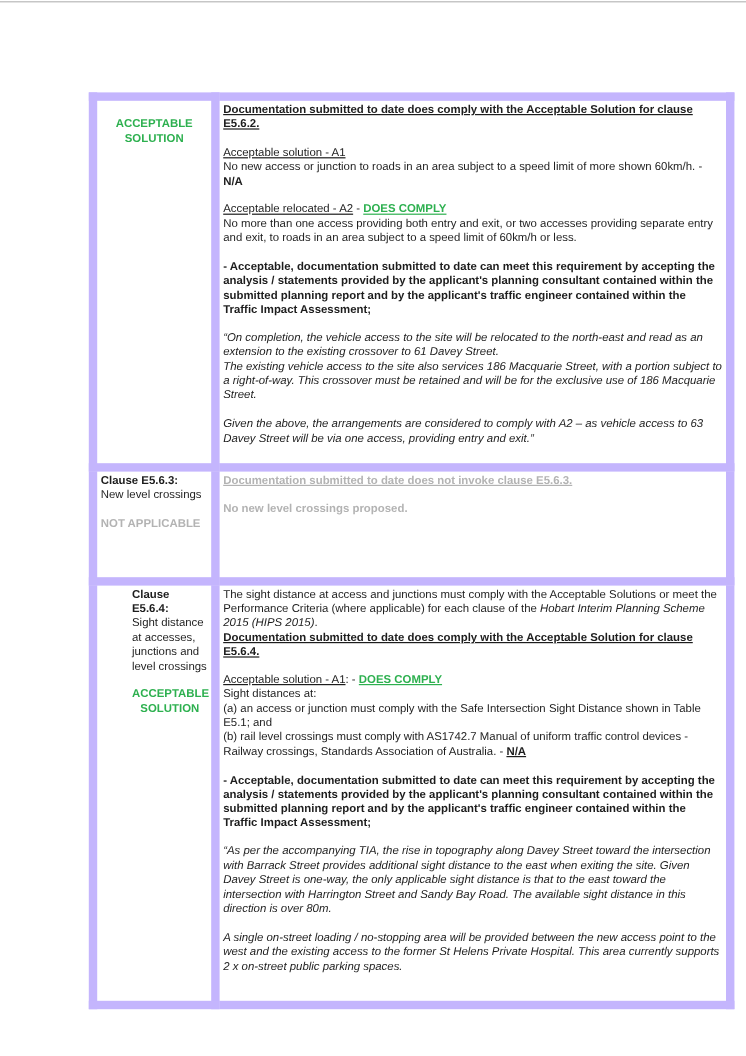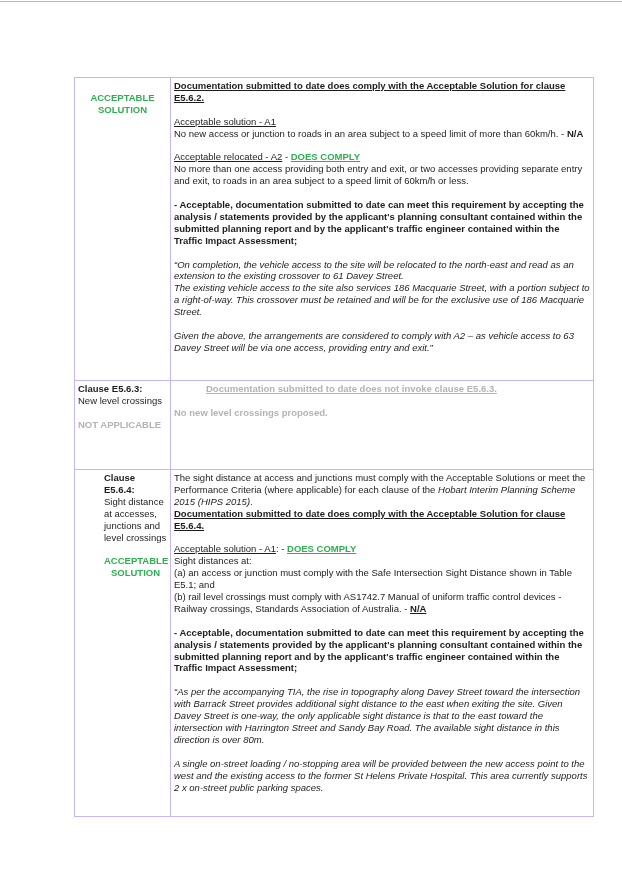--- a/index.html
+++ b/index.html
@@ -14,21 +14,21 @@
     position:absolute; left:0; top:1px; width:622px; height:1px;
     background:#b8b8b8;
   }
   table.doc {
     position:absolute; left:74px; top:77px;
     width:505px;
     border-collapse:collapse;
     table-layout:fixed;
   }
   table.doc td {
-    border:1px solid #c4b5fd;
+    border:7px solid #c4b5fd;
     vertical-align:top;
     font-size:9.5px;
     line-height:11.9px;
     color:#1d1d1d;
     padding:2px 3px 2px 3px;
     overflow:hidden;
   }
   td.c1 { width:89px; padding-left:2px; padding-right:2px; }
   td.c2 { width:416px; }
   .para { min-height:11.9px; }
@@ -47,42 +47,42 @@
         <tr>
           <td class="c1" style="height: 298px;">
             <div class="para blank"></div>
             <div class="para" style="text-align: center;"><span class="b" style="color: rgb(45, 176, 79);">ACCEPTABLE</span></div>
             <div class="para" style="text-align: center;"><span class="b" style="color: rgb(45, 176, 79);">SOLUTION</span></div>
           </td>
           <td class="c2" style="height: 298px;">
             <div class="para"><span class="b u">Documentation submitted to date does comply with the Acceptable Solution for clause E5.6.2.</span></div>
             <div class="para blank"></div>
             <div class="para"><span class="u">Acceptable solution - A1</span></div>
-            <div class="para"><span>No new access or junction to roads in an area subject to a speed limit of more than 60km/h. - </span><span class="b">N/A</span></div>
+            <div class="para"><span>No new access or junction to roads in an area subject to a speed limit of more shown 60km/h. - </span><span class="b">N/A</span></div>
             <div class="para blank"></div>
             <div class="para"><span class="u">Acceptable relocated - A2</span><span> - </span><span class="b u" style="color: rgb(45, 176, 79);">DOES COMPLY</span></div>
             <div class="para"><span>No more than one access providing both entry and exit, or two accesses providing separate entry and exit, to roads in an area subject to a speed limit of 60km/h or less.</span></div>
             <div class="para blank"></div>
             <div class="para"><span class="b">- Acceptable, documentation submitted to date can meet this requirement by accepting the analysis / statements provided by the applicant's planning consultant contained within the submitted planning report and by the applicant's traffic engineer contained within the Traffic Impact Assessment;</span></div>
             <div class="para blank"></div>
             <div class="para"><span class="i">“On completion, the vehicle access to the site will be relocated to the north-east and read as an extension to the existing crossover to 61 Davey Street.</span></div>
             <div class="para"><span class="i">The existing vehicle access to the site also services 186 Macquarie Street, with a portion subject to a right-of-way. This crossover must be retained and will be for the exclusive use of 186 Macquarie Street.</span></div>
             <div class="para blank"></div>
             <div class="para"><span class="i">Given the above, the arrangements are considered to comply with A2 – as vehicle access to 63 Davey Street will be via one access, providing entry and exit.”</span></div>
           </td>
         </tr>
         <tr>
           <td class="c1" style="height: 84px;">
             <div class="para"><span class="b">Clause E5.6.3:</span></div>
             <div class="para"><span>New level crossings</span></div>
             <div class="para blank"></div>
             <div class="para" style="text-align: left;"><span class="b" style="color: rgb(179, 179, 179);">NOT APPLICABLE</span></div>
           </td>
           <td class="c2" style="height: 84px;">
-            <div class="para"><span class="b u" style="color: rgb(179, 179, 179); margin-left: 32px;">Documentation submitted to date does not invoke clause E5.6.3.</span></div>
+            <div class="para"><span class="b u" style="color: rgb(179, 179, 179);">Documentation submitted to date does not invoke clause E5.6.3.</span></div>
             <div class="para blank"></div>
             <div class="para"><span class="b" style="color: rgb(179, 179, 179); text-align: right;">No new level crossings proposed.</span></div>
           </td>
         </tr>
         <tr>
           <td class="c1" style="height: 342px; padding-left: 29px;">
             <div class="para"><span class="b">Clause E5.6.4:</span></div>
             <div class="para"><span>Sight distance at accesses, junctions and level crossings</span></div>
             <div class="para blank"></div>
             <div class="para" style="text-align: center;"><span class="b" style="color: rgb(45, 176, 79);">ACCEPTABLE</span></div>

